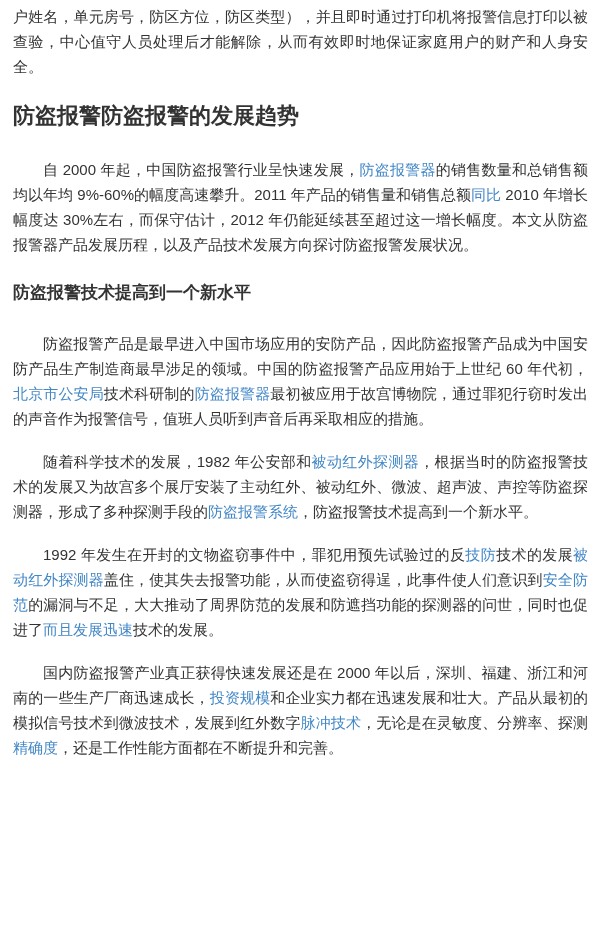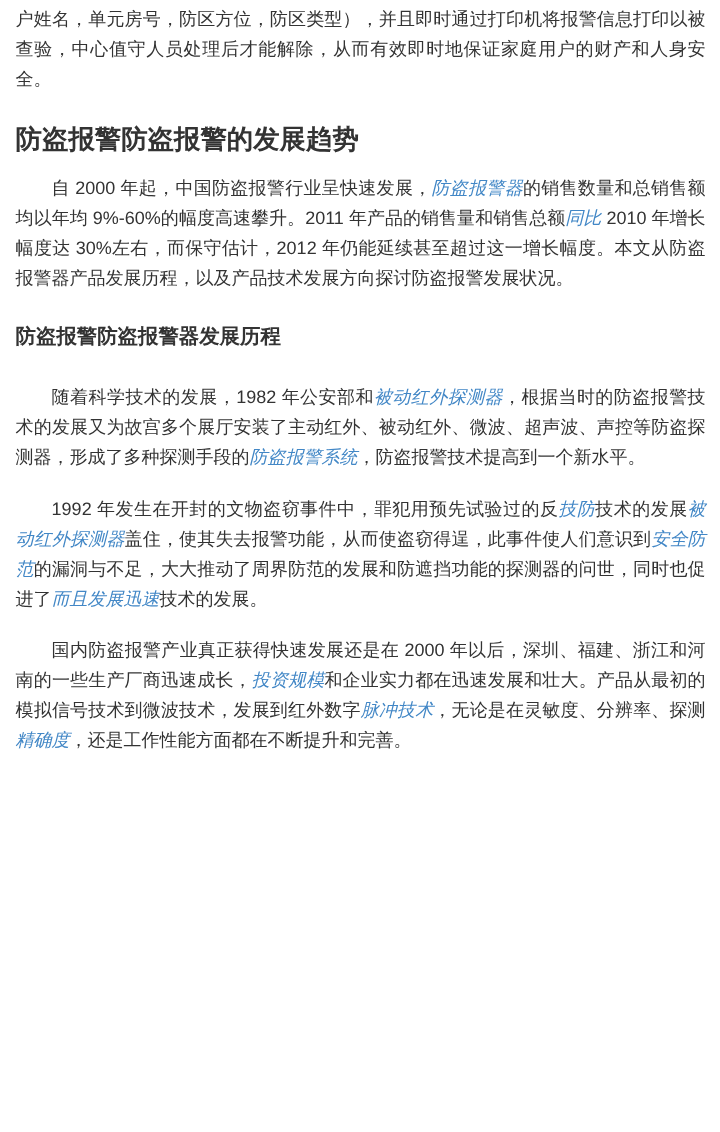--- a/index.html
+++ b/index.html
@@ -28,52 +28,52 @@
     font-size: 15px;
     line-height: 25px;
     text-align: justify;
     text-indent: 2em;
     color: var(--text);
   }
   p.no-indent { text-indent: 0; }
   h1.h-main {
     font-size: 22px;
     line-height: 30px;
-    margin: 22px 0 14px 0;
+    margin: 22px 0 26px 0;
     font-weight: bold;
     color: var(--heading);
   }
   h2.h-sub {
     font-size: 17px;
     line-height: 24px;
     margin: 24px 0 26px 0;
     font-weight: bold;
     color: var(--heading);
   }
   a.lnk {
     color: var(--link);
     text-decoration: none;
     cursor: pointer;
-    font-style: italic;
   }
   span.run { color: var(--text); }
 </style>
 </head>
 <body>
 
 <div class="page">
 
   <p class="body-text no-indent"><span class="run">户姓名，单元房号，防区方位，防区类型），并且即时通过打印机将报警信息打印以被查验，中心值守人员处理后才能解除，从而有效即时地保证家庭用户的财产和人身安全。</span></p>
 
   <h1 class="h-main">防盗报警防盗报警的发展趋势</h1>
 
   <p class="body-text"><span class="run">自 2000 年起，中国防盗报警行业呈快速发展，</span><a class="lnk" href="#">防盗报警器</a><span class="run">的销售数量和总销售额均以年均 9%-60%的幅度高速攀升。2011 年产品的销售量和销售总额</span><a class="lnk" href="#">同比</a><span class="run"> 2010 年增长幅度达 30%左右，而保守估计，2012 年仍能延续甚至超过这一增长幅度。本文从防盗报警器产品发展历程，以及产品技术发展方向探讨防盗报警发展状况。</span></p>
 
-  <h2 class="h-sub">防盗报警防盗报警器发展历程</h2>
+  <h2 class="h-sub">防盗报警技术提高到一个新水平</h2>
 
+  <p class="body-text"><span class="run">防盗报警产品是最早进入中国市场应用的安防产品，因此防盗报警产品成为中国安防产品生产制造商最早涉足的领域。中国的防盗报警产品应用始于上世纪 60 年代初，</span><a class="lnk" href="#">北京市公安局</a><span class="run">技术科研制的</span><a class="lnk" href="#">防盗报警器</a><span class="run">最初被应用于故宫博物院，通过罪犯行窃时发出的声音作为报警信号，值班人员听到声音后再采取相应的措施。</span></p>
 
   <p class="body-text"><span class="run">随着科学技术的发展，1982 年公安部和</span><a class="lnk" href="#">被动红外探测器</a><span class="run">，根据当时的防盗报警技术的发展又为故宫多个展厅安装了主动红外、被动红外、微波、超声波、声控等防盗探测器，形成了多种探测手段的</span><a class="lnk" href="#">防盗报警系统</a><span class="run">，防盗报警技术提高到一个新水平。</span></p>
 
 
   <p class="body-text"><span class="run">1992 年发生在开封的文物盗窃事件中，罪犯用预先试验过的反</span><a class="lnk" href="#">技防</a><span class="run">技术的发展</span><a class="lnk" href="#">被动红外探测器</a><span class="run">盖住，使其失去报警功能，从而使盗窃得逞，此事件使人们意识到</span><a class="lnk" href="#">安全防范</a><span class="run">的漏洞与不足，大大推动了周界防范的发展和防遮挡功能的探测器的问世，同时也促进了</span><a class="lnk" href="#">而且发展迅速</a><span class="run">技术的发展。</span></p>
 
 
   <p class="body-text"><span class="run">国内防盗报警产业真正获得快速发展还是在 2000 年以后，深圳、福建、浙江和河南的一些生产厂商迅速成长，</span><a class="lnk" href="#">投资规模</a><span class="run">和企业实力都在迅速发展和壮大。产品从最初的模拟信号技术到微波技术，发展到红外数字</span><a class="lnk" href="#">脉冲技术</a><span class="run">，无论是在灵敏度、分辨率、探测</span><a class="lnk" href="#">精确度</a><span class="run">，还是工作性能方面都在不断提升和完善。</span></p>
 
 </div>

